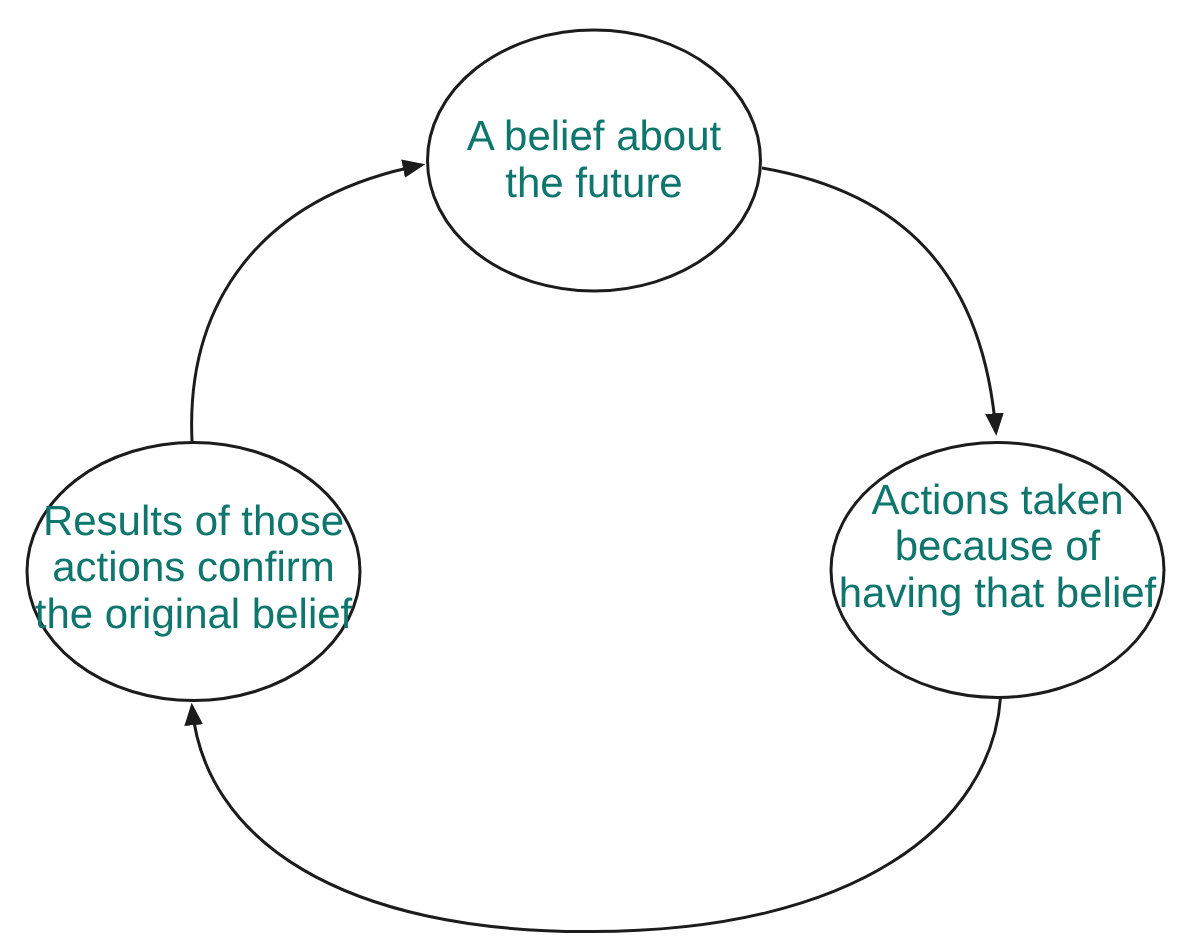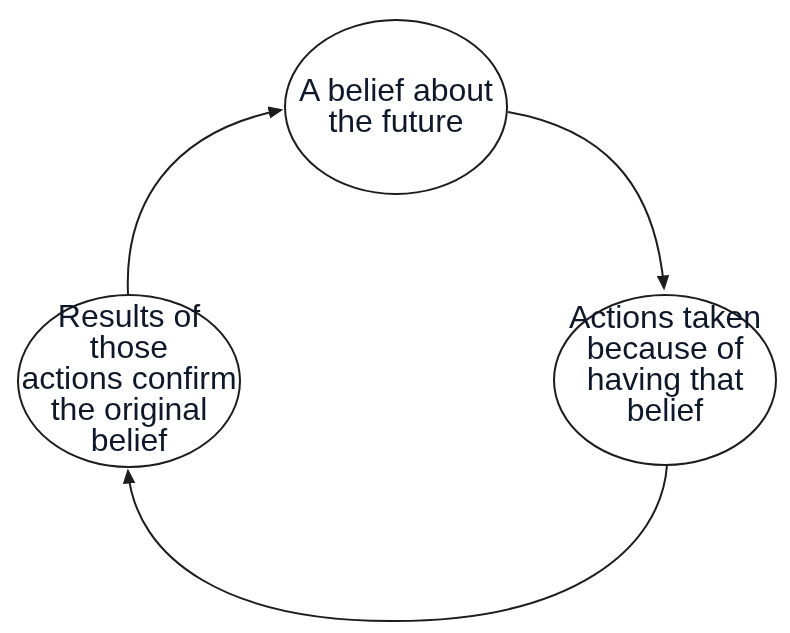--- a/index.html
+++ b/index.html
@@ -18,23 +18,23 @@
   .canvas svg {
     position: absolute;
     left: 0;
     top: 0;
   }
   .node-label {
     position: absolute;
     transform: translate(-50%, -50%);
     text-align: center;
     white-space: pre-line;
-    font-size: 32px;
+    font-size: 28px;
     line-height: 31px;
-    color: #0f172a;
+    color: #0f766e;
     pointer-events: none;
   }
   .label-belief  { left: 396px; top: 106px; width: 220px; }
   .label-actions { left: 665px; top: 364px; width: 220px; }
   .label-results { left: 129px; top: 378px; width: 224px; }
 </style>
 </head>
 <body>
 
 <div class="canvas">

